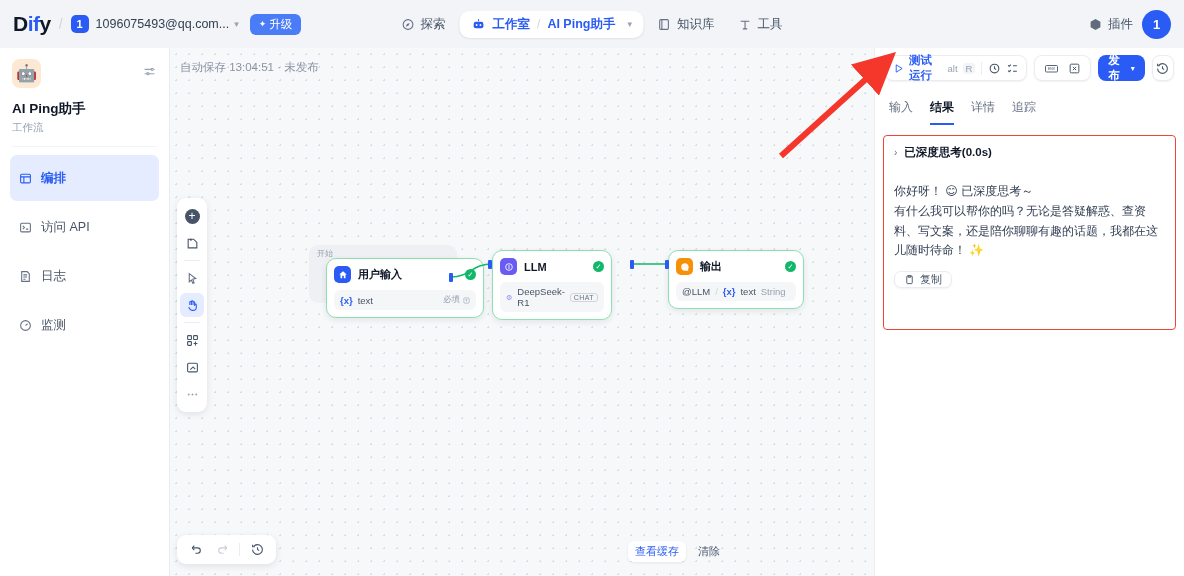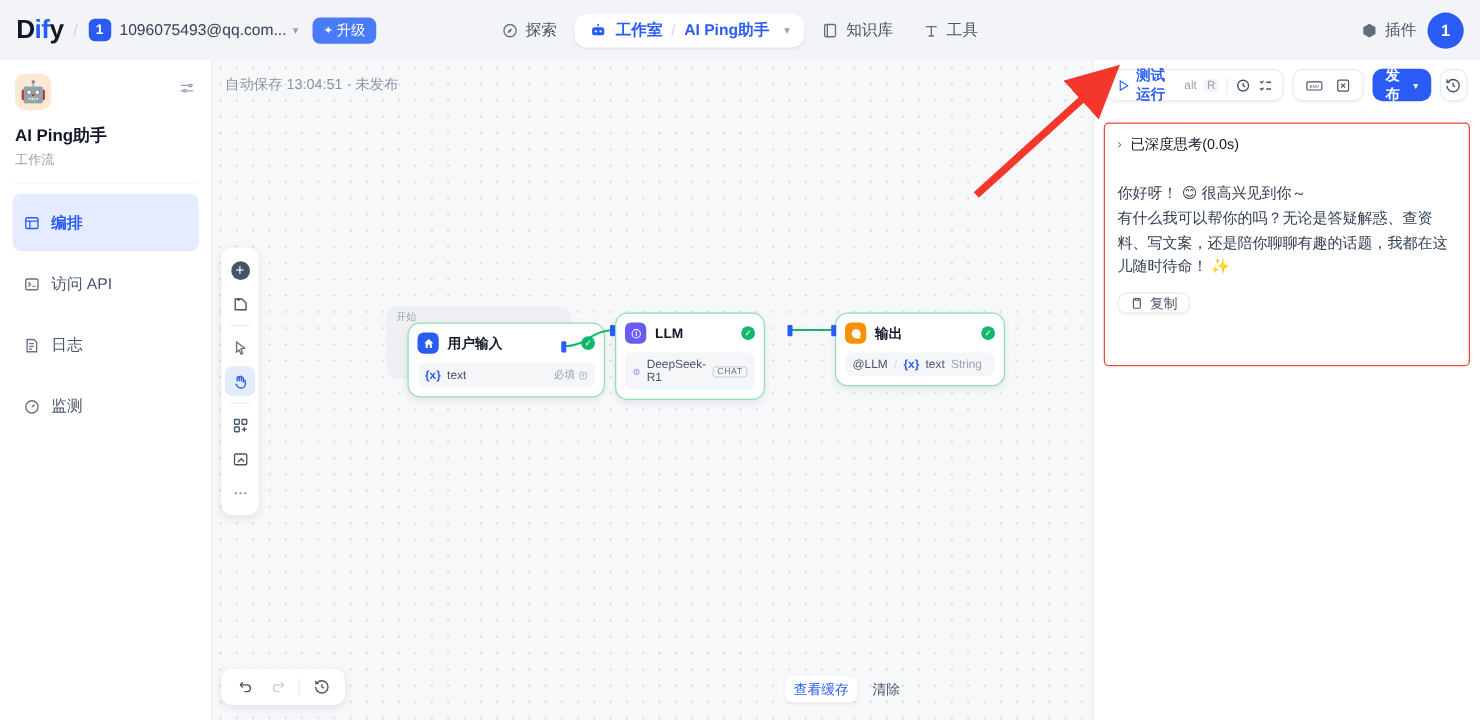--- a/index.html
+++ b/index.html
@@ -259,21 +259,21 @@
   .rp-tabs { display: flex; gap: 17px; padding: 11px 14px 0 14px; }
   .rp-tab { font-size: 12px; color: #667085; padding-bottom: 7px; cursor: pointer; }
   .rp-tab.active { color: #101828; font-weight: 700; border-bottom: 2px solid #2a5cf5; }
 
   .result-box {
     margin: 10px 8px 0 8px; border: 1.5px solid #f04438; border-radius: 4px;
     padding: 9px 10px; height: 195px;
   }
   .think-row { display: flex; align-items: center; gap: 7px; }
   .think-arrow { color: #667085; font-size: 10px; }
-  .think-text { font-size: 11.5px; font-weight: 400; color: #101828; }
+  .think-text { font-size: 11.5px; font-weight: 700; color: #101828; }
   .answer {
     margin-top: 22px; font-size: 12px; color: #344054; line-height: 1.65;
   }
   .copy-btn {
     margin-top: 10px; display: inline-flex; align-items: center; gap: 5px;
     border: 1px solid #eaecf0; border-radius: 7px; padding: 0 9px;
     font-size: 11px; color: #475467; background: #fff;
     box-shadow: 0 1px 2px rgba(16,24,40,.05); cursor: pointer;
   }
 
@@ -635,28 +635,34 @@
     <div class="hist-btn">
       <svg width="13" height="13" viewBox="0 0 24 24" fill="none" stroke="#475467" stroke-width="2">
           <path d="M3 12a9 9 0 109-9 9 9 0 00-7 3.3"></path>
           <path d="M3 3v4h4"></path>
           <path d="M12 8v4l3 2"></path>
         </svg>
     </div>
   </div>
 
 
+  <div class="rp-tabs">
+    <div class="rp-tab">输入</div>
+    <div class="rp-tab active">结果</div>
+    <div class="rp-tab">详情</div>
+    <div class="rp-tab">追踪</div>
+  </div>
 
   <div class="result-box">
     <div class="think-row">
       <span class="think-arrow">›</span>
       <span class="think-text">已深度思考(0.0s)</span>
     </div>
     <div class="answer">
-      <div>你好呀！ 😊 很高兴见到你～</div>
+      <div>你好呀！ 😊 已深度思考～</div>
       <div>有什么我可以帮你的吗？无论是答疑解惑、查资料、写文案，还是陪你聊聊有趣的话题，我都在这儿随时待命！ ✨</div>
     </div>
     <div class="copy-btn">
       <span class="icn">
         <svg width="11" height="11" viewBox="0 0 24 24" fill="none" stroke="#475467" stroke-width="2">
             <rect x="6" y="4" width="12" height="17" rx="2"></rect>
             <path d="M9 4h6v3H9z"></path>
           </svg>
       </span>
       <span>复制</span>

